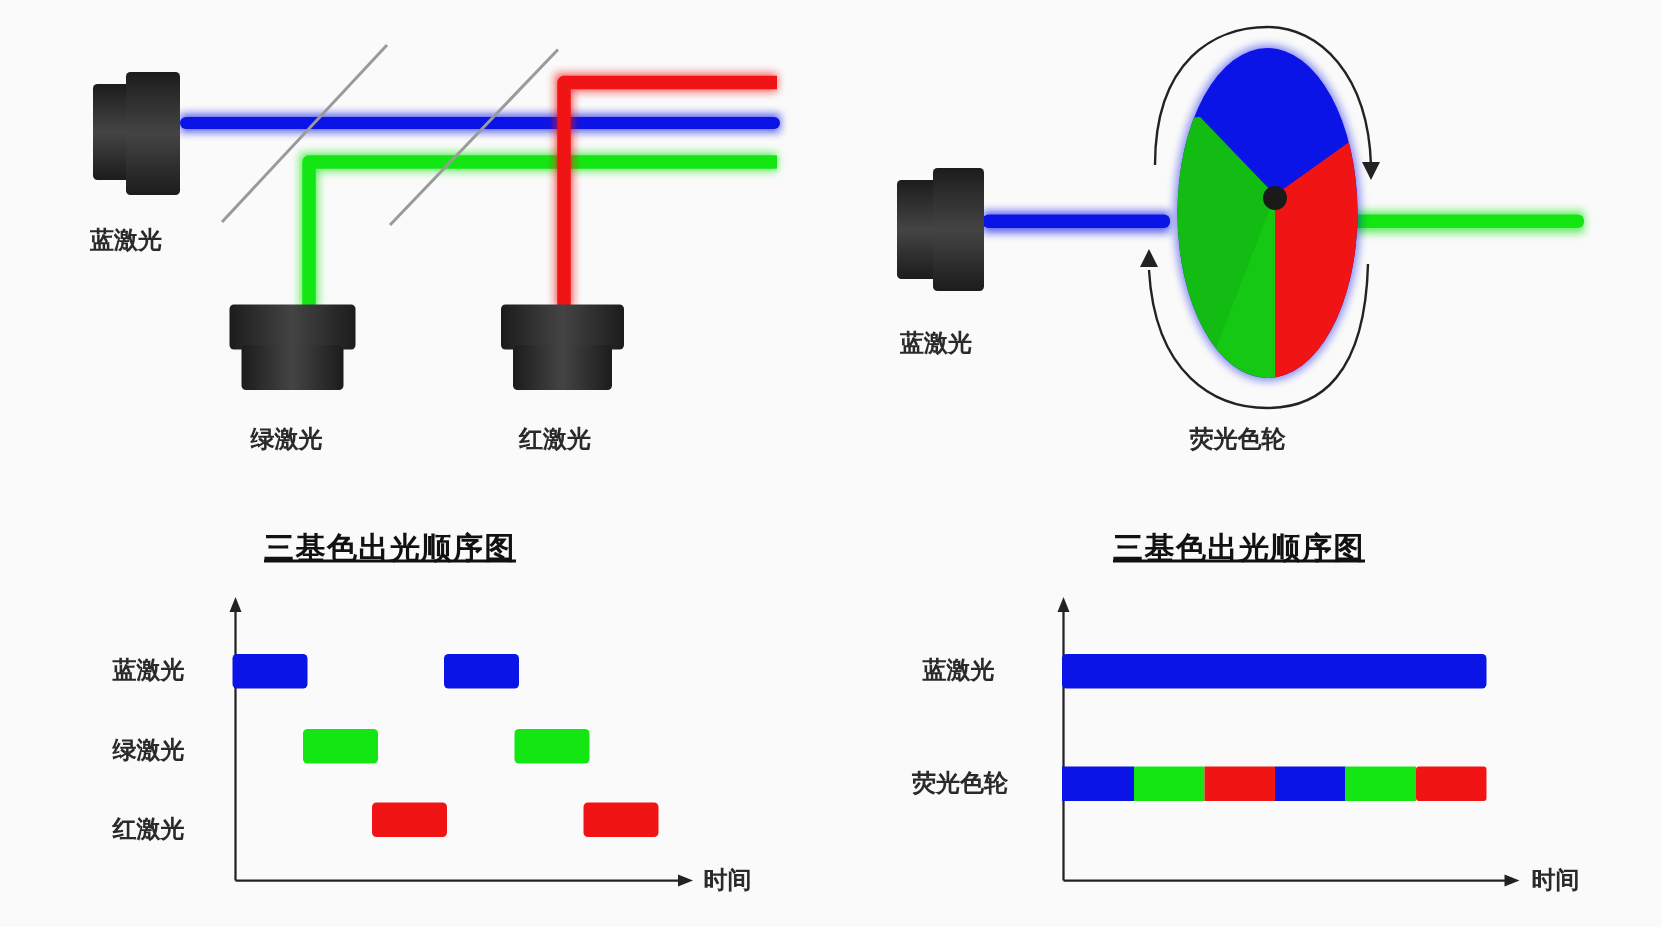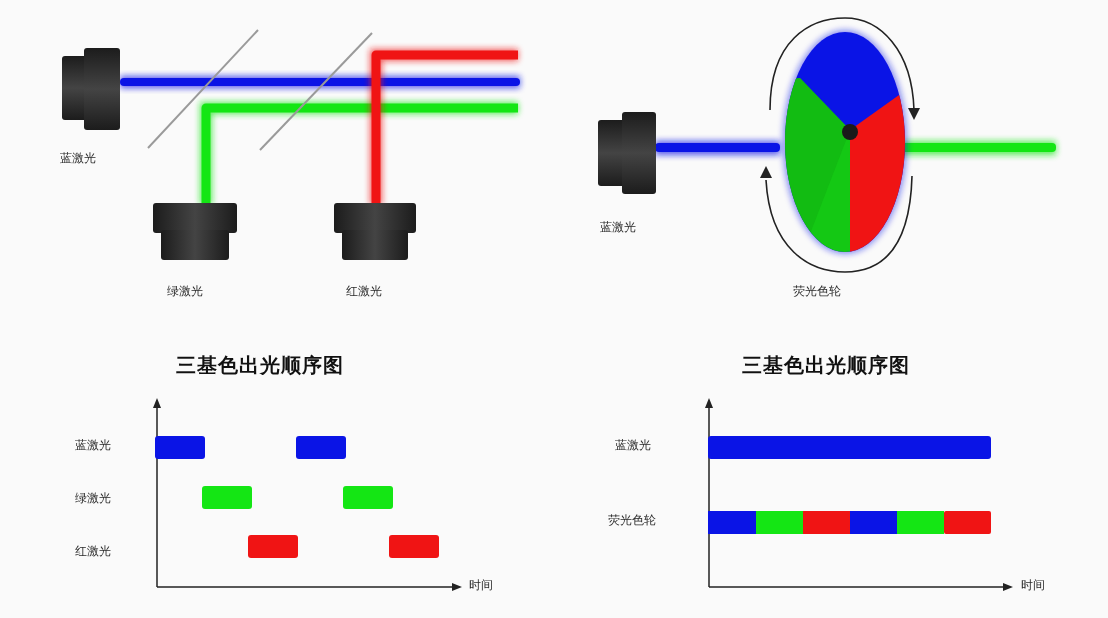--- a/index.html
+++ b/index.html
@@ -1,19 +1,19 @@
 <!DOCTYPE html>
 <html><head>
 <meta charset="utf-8">
 <style>
   html, body { margin:0; padding:0; }
   body { width:1108px; height:618px; background:#fafafa; position:relative; overflow:hidden;
          font-family:"DejaVu Sans", sans-serif; color:#222; }
-  .label { position:absolute; font-size:12px; font-weight:normal; color:#2a2a2a; white-space:nowrap; }
-  .title { position:absolute; font-size:20px; font-weight:bold; color:#111; white-space:nowrap; letter-spacing:1px; }
+  .label { position:absolute; font-size:16px; font-weight:bold; color:#2a2a2a; white-space:nowrap; }
+  .title { position:absolute; font-size:20px; font-weight:bold; color:#111; white-space:nowrap; letter-spacing:1px;text-decoration:underline; }
   svg { position:absolute; left:0; top:0; }
 </style>
 </head>
 <body>
 
 <svg width="1108" height="618" viewBox="0 0 1108 618">
   <defs>
     <filter id="glow" x="-20%" y="-50%" width="140%" height="200%">
       <feGaussianBlur stdDeviation="3"></feGaussianBlur>
     </filter>

